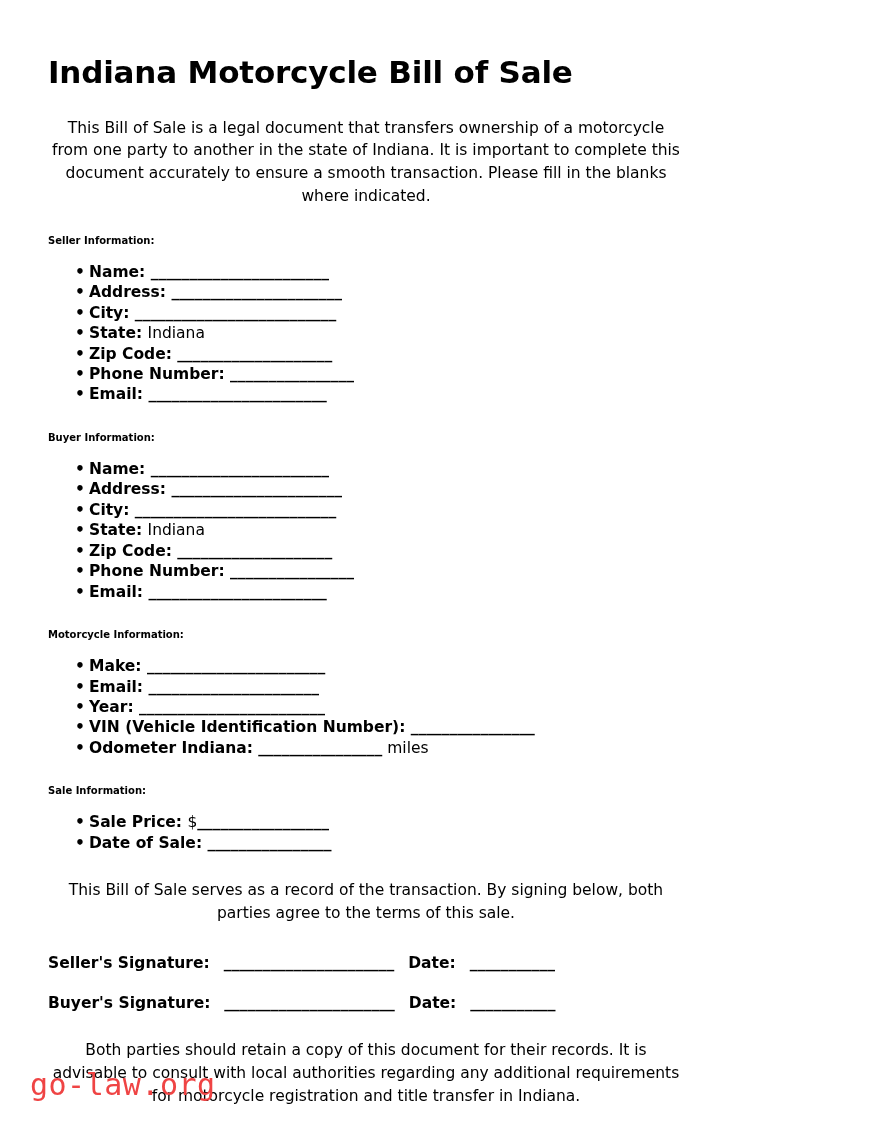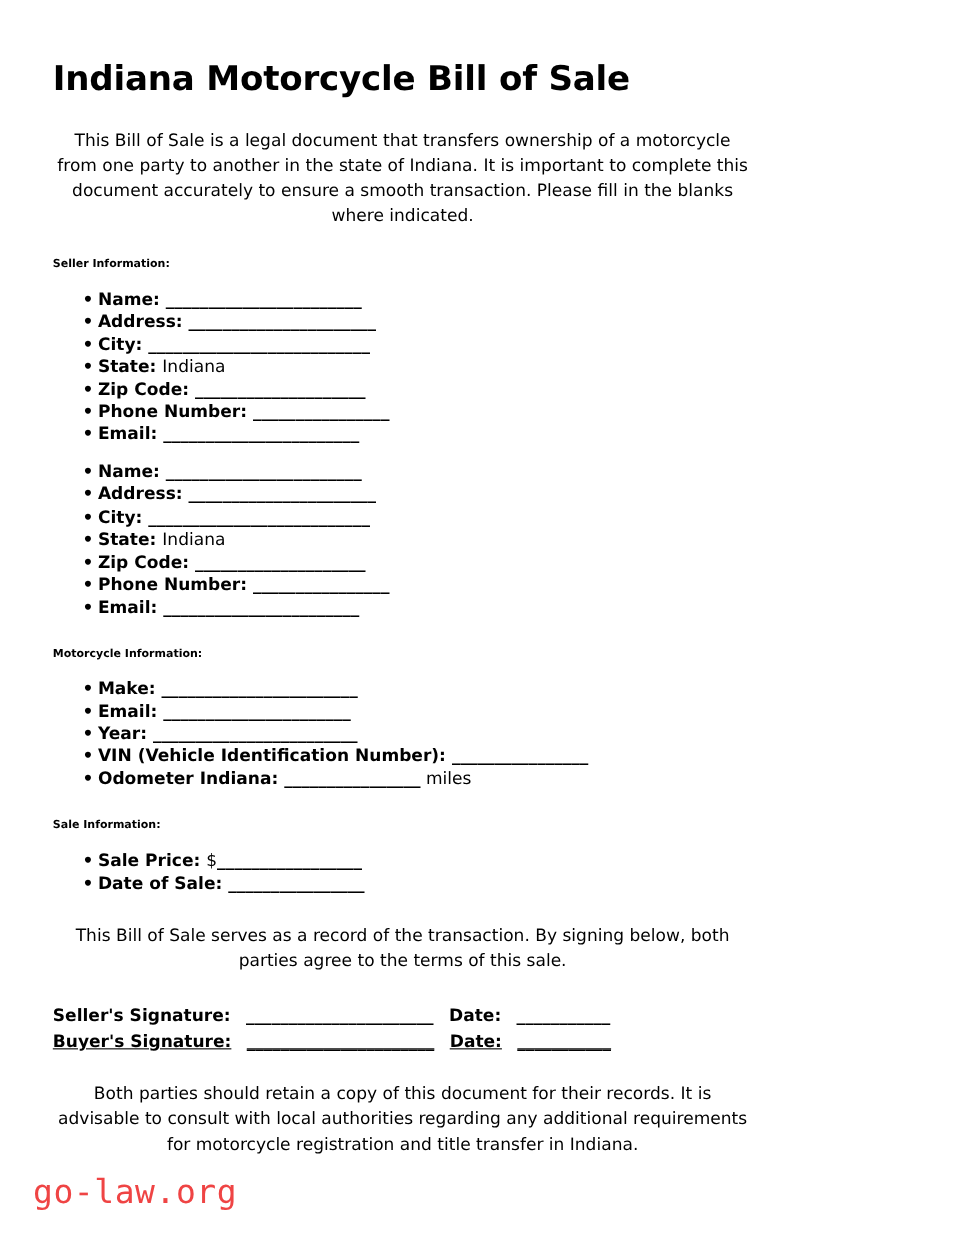--- a/index.html
+++ b/index.html
@@ -75,21 +75,21 @@
   .fld-value { font-weight: normal; }
   .blank { font-weight: bold; letter-spacing: 0px; }
 
   .sig-row {
     font-size: 15.5px;
     font-weight: bold;
     line-height: 1.3;
     white-space: nowrap;
   }
   .sig-row.first { margin-top: 28px; }
-  .sig-row.second { margin-top: 4px; text-decoration: underline; }
+  .sig-row.second { margin-top: 20px; }
   .sig-gap { display: inline-block; width: 14px; }
 
   p.closing {
     font-size: 15.5px;
     line-height: 1.47;
     font-weight: normal;
     margin: 26px 0 0 0;
     max-width: 745px;
     text-align: center;
   }
@@ -118,20 +118,21 @@
   <ul class="field-list">
       <li><span class="bullet">•</span><span class="fld-label">Name: </span><span class="blank">_______________________</span></li>
       <li><span class="bullet">•</span><span class="fld-label">Address: </span><span class="blank">______________________</span></li>
       <li><span class="bullet">•</span><span class="fld-label">City: </span><span class="blank">__________________________</span></li>
       <li><span class="bullet">•</span><span class="fld-label">State: </span><span class="fld-value">Indiana</span></li>
       <li><span class="bullet">•</span><span class="fld-label">Zip Code: </span><span class="blank">____________________</span></li>
       <li><span class="bullet">•</span><span class="fld-label">Phone Number: </span><span class="blank">________________</span></li>
       <li><span class="bullet">•</span><span class="fld-label">Email: </span><span class="blank">_______________________</span></li>
     </ul>
 
+  <h2 class="section-title">Buyer Information:</h2>
   <ul class="field-list">
       <li><span class="bullet">•</span><span class="fld-label">Name: </span><span class="blank">_______________________</span></li>
       <li><span class="bullet">•</span><span class="fld-label">Address: </span><span class="blank">______________________</span></li>
       <li><span class="bullet">•</span><span class="fld-label">City: </span><span class="blank">__________________________</span></li>
       <li><span class="bullet">•</span><span class="fld-label">State: </span><span class="fld-value">Indiana</span></li>
       <li><span class="bullet">•</span><span class="fld-label">Zip Code: </span><span class="blank">____________________</span></li>
       <li><span class="bullet">•</span><span class="fld-label">Phone Number: </span><span class="blank">________________</span></li>
       <li><span class="bullet">•</span><span class="fld-label">Email: </span><span class="blank">_______________________</span></li>
     </ul>
 

